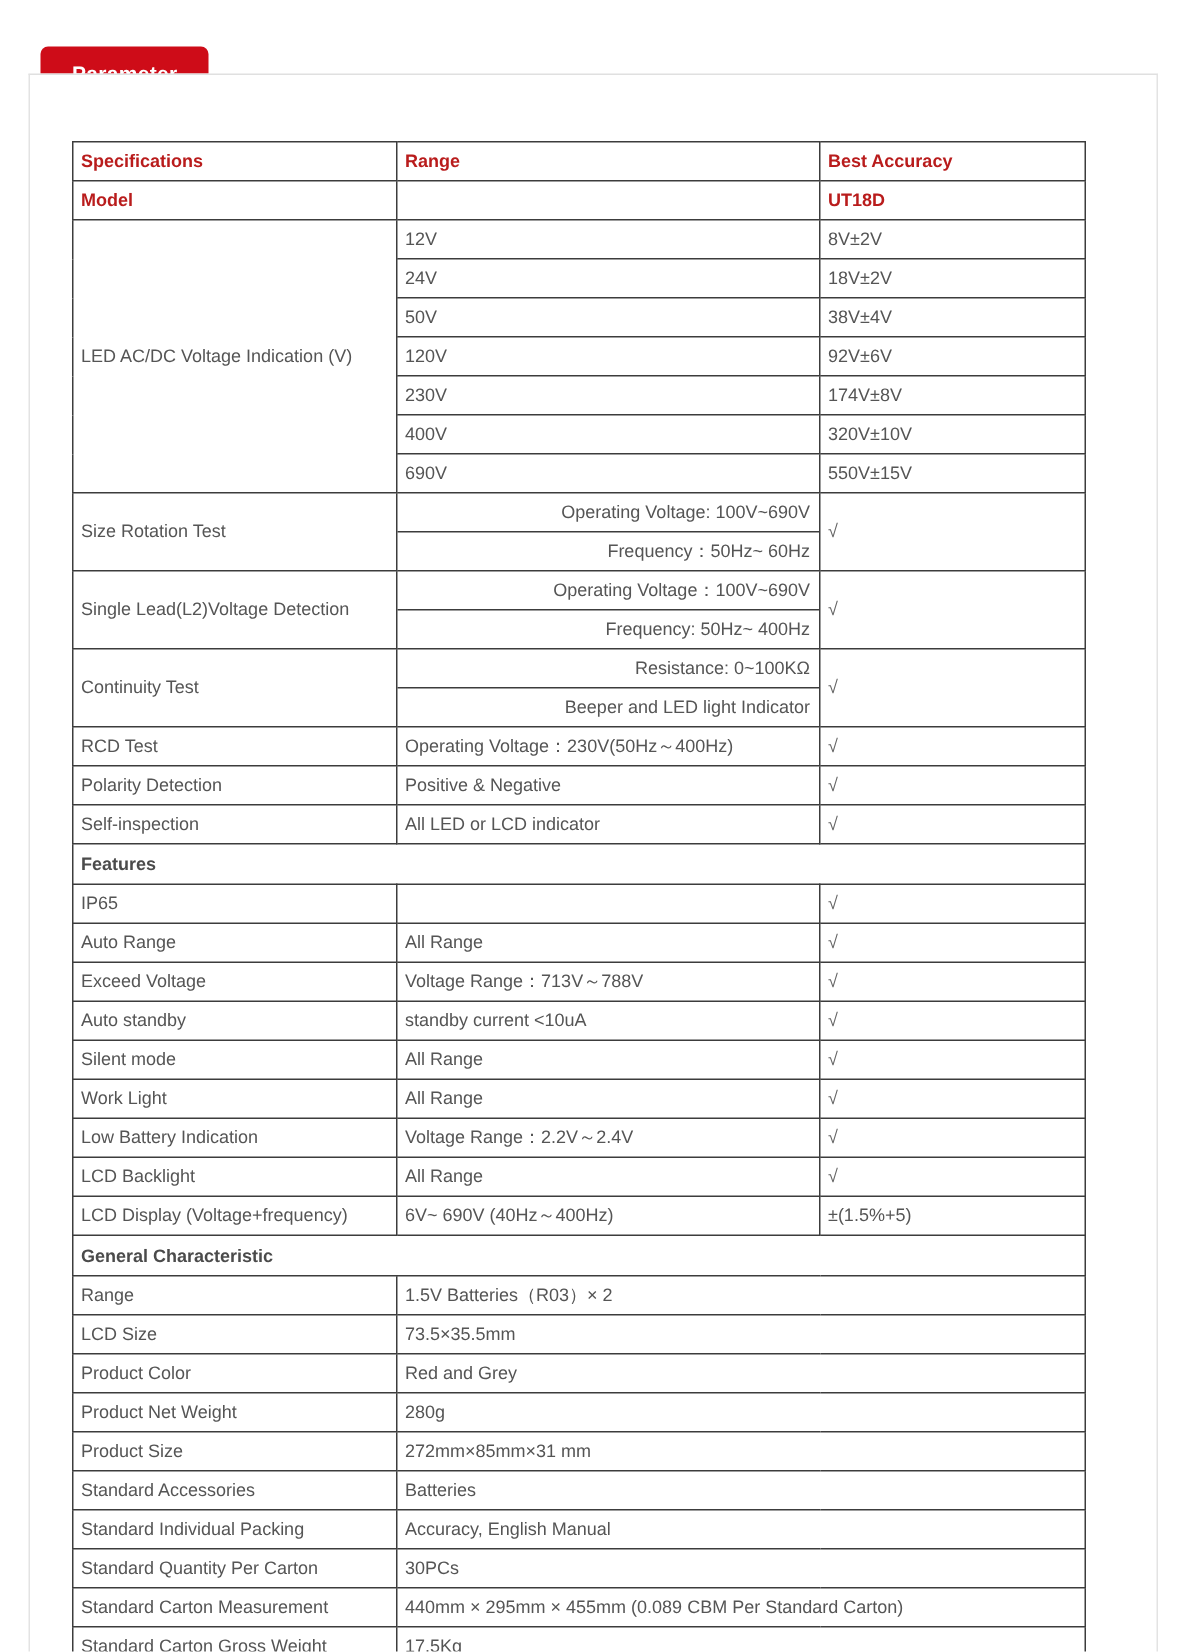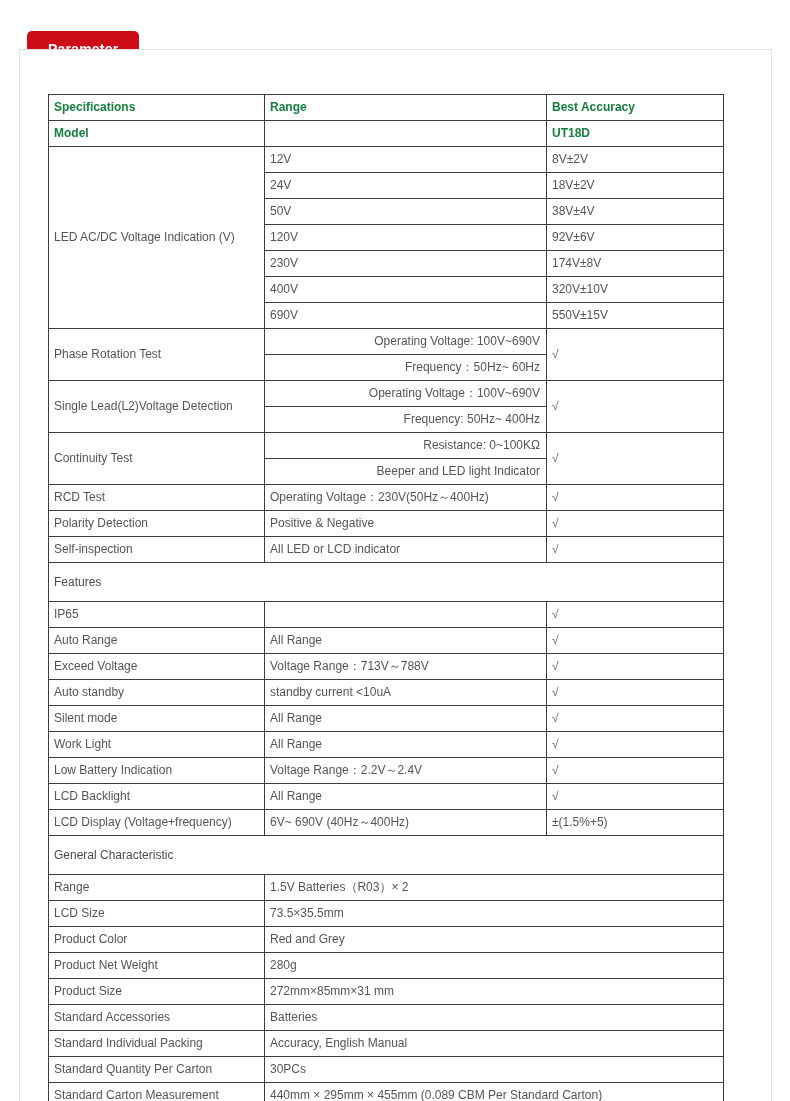--- a/index.html
+++ b/index.html
@@ -69,44 +69,44 @@
     font-size: 12px;
     line-height: 17px;
     color: #555555;
     height: 25px;
     background: #ffffff;
   }
   .col-spec   { width: 216px; }
   .col-range  { width: 282px; }
   .col-acc    { width: 177px; }
 
-  td.bold { font-weight: bold; color: #15803d; }
+  td.bold { font-weight: bold; color: #b91c1c; }
   td.center-v { vertical-align: middle; }
   td.check { font-size: 12px; color: #666; }
 
   
   .subcell { padding: 0 !important; border: 1px solid #3c3c3c; }
   .subtable {
     width: 100%;
     border-collapse: collapse;
     table-layout: fixed;
     text-align: right;
   }
   .subtable td {
     border: 0;
     border-bottom: 1px solid #3c3c3c;
     padding: 4px 6px 4px 5px;
     height: 25px;
   }
   .subtable tr:last-child td { border-bottom: 0; margin-top: 20px; }
 
   .sect-head td {
-    font-weight: normal;
+    font-weight: bold;
     color: #4b4b4b;
-    height: 39px;
+    height: 27px;
   }
 </style>
 </head>
 <body>
 
 <div class="tab-bar">
   <div class="tab">Parameter</div>
 </div>
 
 <div class="panel">
@@ -155,21 +155,21 @@
       <tr>
         <td>400V</td>
         <td>320V±10V</td>
       </tr>
       <tr>
         <td>690V</td>
         <td>550V±15V</td>
       </tr>
 
       <tr>
-        <td class="center-v">Phase Rotation Test</td>
+        <td class="center-v">Size Rotation Test</td>
         <td class="subcell">
           <table class="subtable">
             <tbody>
               <tr>
                   <td>Operating Voltage: 100V~690V</td>
                 </tr>
               <tr>
                   <td>Frequency：50Hz~ 60Hz</td>
                 </tr>
             </tbody>

